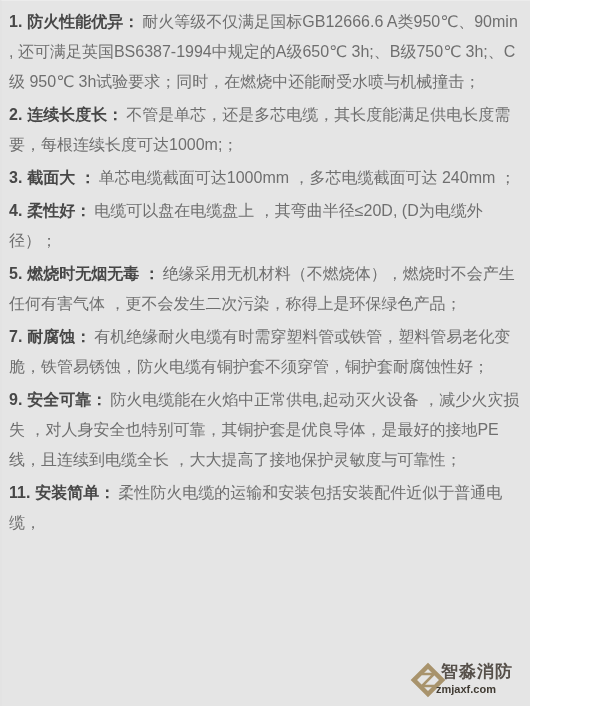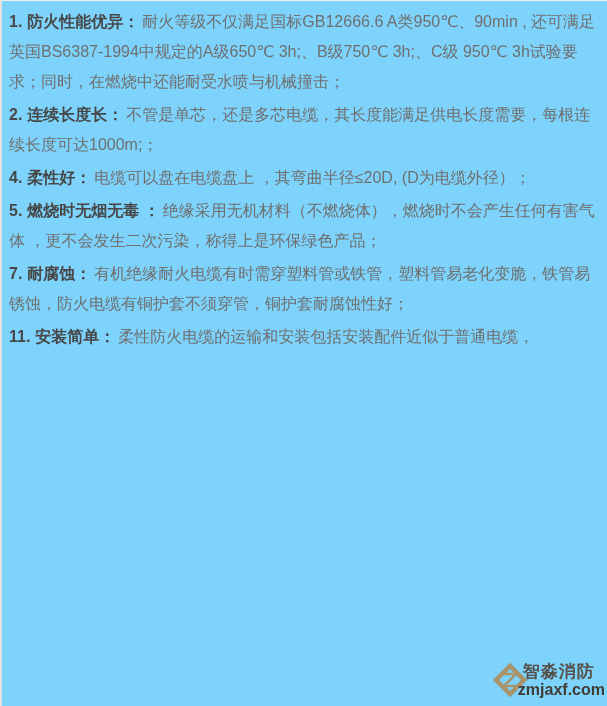--- a/index.html
+++ b/index.html
@@ -2,24 +2,24 @@
 <html><head>
 <meta charset="utf-8">
 <style>
   html, body { margin: 0; padding: 0; }
   body {
     font-family: "Liberation Sans", "DejaVu Sans", sans-serif;
     background: #ffffff;
   }
   .page {
     position: relative;
-    width: 607px;
+    width: 530px;
     height: 706px;
     overflow: hidden;
-    background: #7dd3fc;
+    background: #e5e5e5;
     border-left: 2px solid #e3e3e3;
     border-top: 1px solid #ececec;
     box-sizing: border-box;
   }
   .content {
     padding: 6px 6px 0 7px;
   }
   .para {
     margin: 0 0 3px 0;
     font-size: 16px;
@@ -28,68 +28,70 @@
     text-align: left;
   }
   .item-number, .item-title {
     font-weight: bold;
     color: #474747;
   }
   .item-number { margin-right: 5px; }
   .item-title { margin-right: 3px; }
   .watermark {
     position: absolute;
-    right: 2px;
+    right: 17px;
     bottom: 6px;
     display: flex;
     align-items: center;
   }
   .wm-logo { display: block; line-height: 0; }
   .wm-logo svg { display: block; }
   .wm-text {
     display: flex;
     flex-direction: column;
     margin-left: -7px;
   }
   .wm-brand {
     font-size: 17px;
     font-weight: bold;
     color: #56504a;
     letter-spacing: 1px;
     line-height: 19px;
     white-space: nowrap;
   }
   .wm-url {
-    font-size: 16px;
+    font-size: 11px;
     font-weight: bold;
     color: #403b33;
     line-height: 17px;
     margin-left: -5px;
     white-space: nowrap;
   }
 </style>
 </head>
 <body>
 
 <div class="page">
   <div class="content">
 
     <p class="para"><span class="item-number">1.</span><span class="item-title">防火性能优异：</span><span class="item-body">耐火等级不仅满足国标GB12666.6 A类950℃、90min , 还可满足英国BS6387-1994中规定的A级650℃ 3h;、B级750℃ 3h;、C级 950℃ 3h试验要求；同时，在燃烧中还能耐受水喷与机械撞击；</span></p>
 
     <p class="para"><span class="item-number">2.</span><span class="item-title">连续长度长：</span><span class="item-body">不管是单芯，还是多芯电缆，其长度能满足供电长度需要，每根连续长度可达1000m;；</span></p>
 
+    <p class="para"><span class="item-number">3.</span><span class="item-title">截面大 ：</span><span class="item-body">单芯电缆截面可达1000mm ，多芯电缆截面可达 240mm ；</span></p>
 
     <p class="para"><span class="item-number">4.</span><span class="item-title">柔性好：</span><span class="item-body">电缆可以盘在电缆盘上 ，其弯曲半径≤20D, (D为电缆外径）；</span></p>
 
     <p class="para"><span class="item-number">5.</span><span class="item-title">燃烧时无烟无毒 ：</span><span class="item-body">绝缘采用无机材料（不燃烧体），燃烧时不会产生任何有害气体 ，更不会发生二次污染，称得上是环保绿色产品；</span></p>
 
 
     <p class="para"><span class="item-number">7.</span><span class="item-title">耐腐蚀：</span><span class="item-body">有机绝缘耐火电缆有时需穿塑料管或铁管，塑料管易老化变脆，铁管易锈蚀，防火电缆有铜护套不须穿管，铜护套耐腐蚀性好；</span></p>
 
 
+    <p class="para"><span class="item-number">9.</span><span class="item-title">安全可靠：</span><span class="item-body">防火电缆能在火焰中正常供电,起动灭火设备 ，减少火灾损失 ，对人身安全也特别可靠，其铜护套是优良导体，是最好的接地PE线，且连续到电缆全长 ，大大提高了接地保护灵敏度与可靠性；</span></p>
 
 
     <p class="para"><span class="item-number">11.</span><span class="item-title">安装简单：</span><span class="item-body">柔性防火电缆的运输和安装包括安装配件近似于普通电缆，</span></p>
 
   </div>
 
   <div class="watermark">
     <span class="wm-logo">
       <svg width="40" height="40" viewBox="0 0 40 40" aria-hidden="true">
         <rect x="10" y="10" width="20" height="20" transform="rotate(45 20 20)" fill="none" stroke="#a8936c" stroke-width="4.5"></rect>

